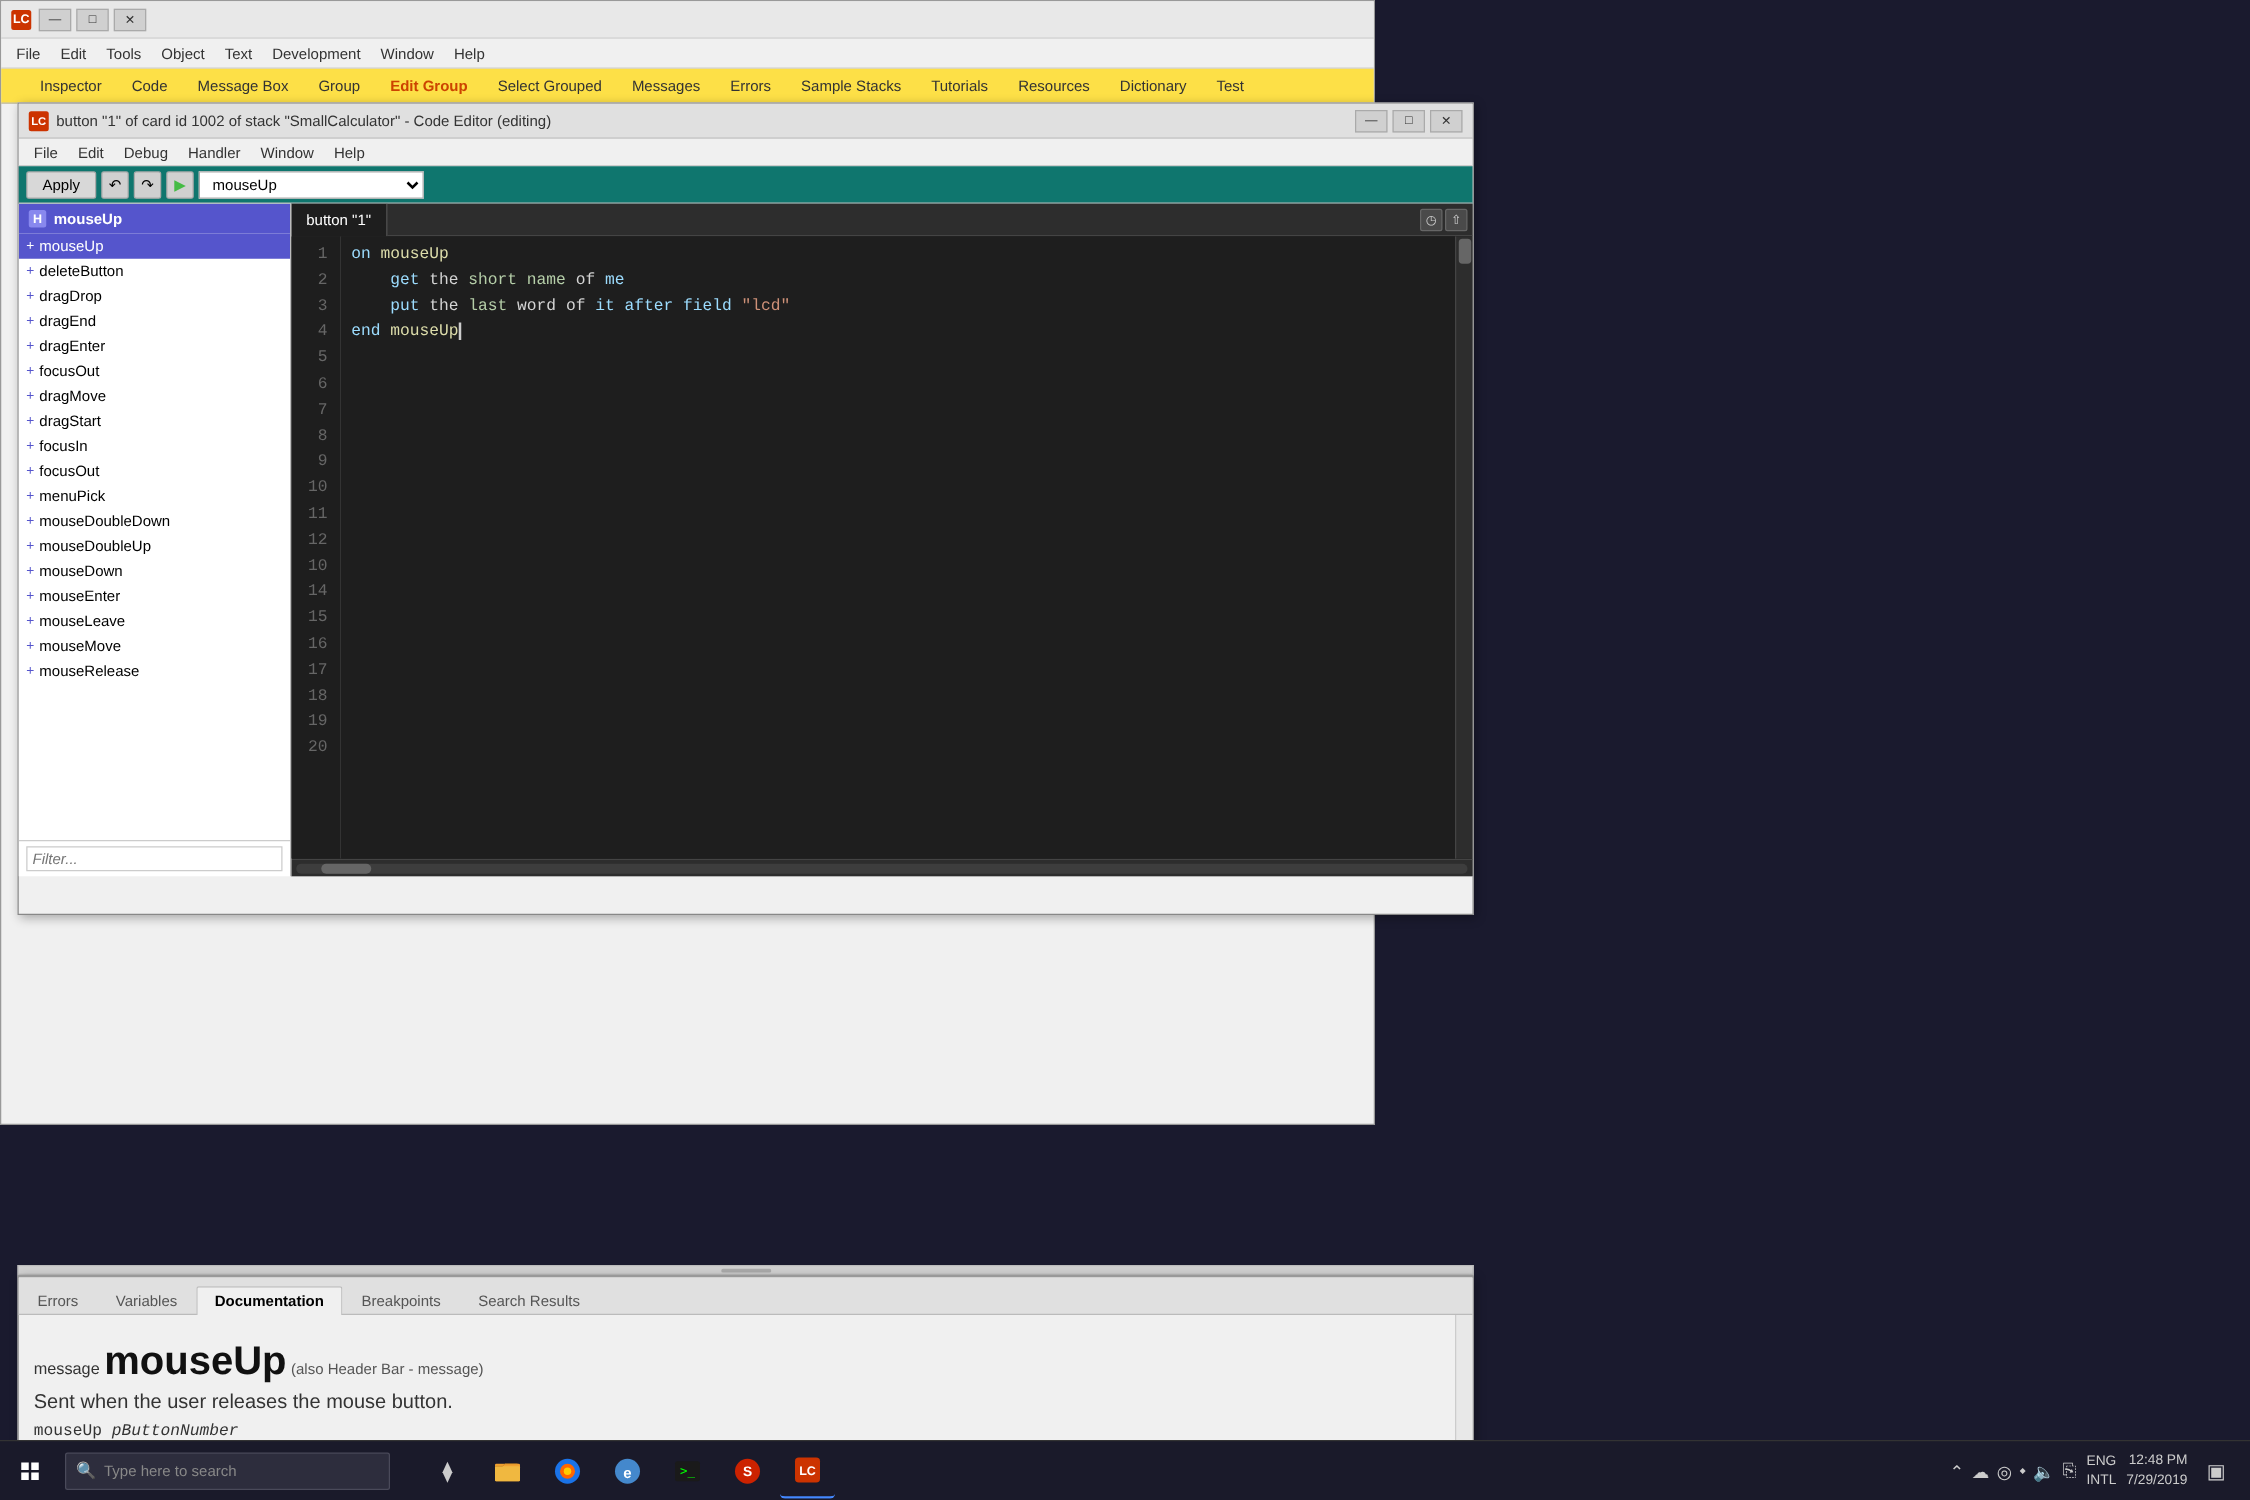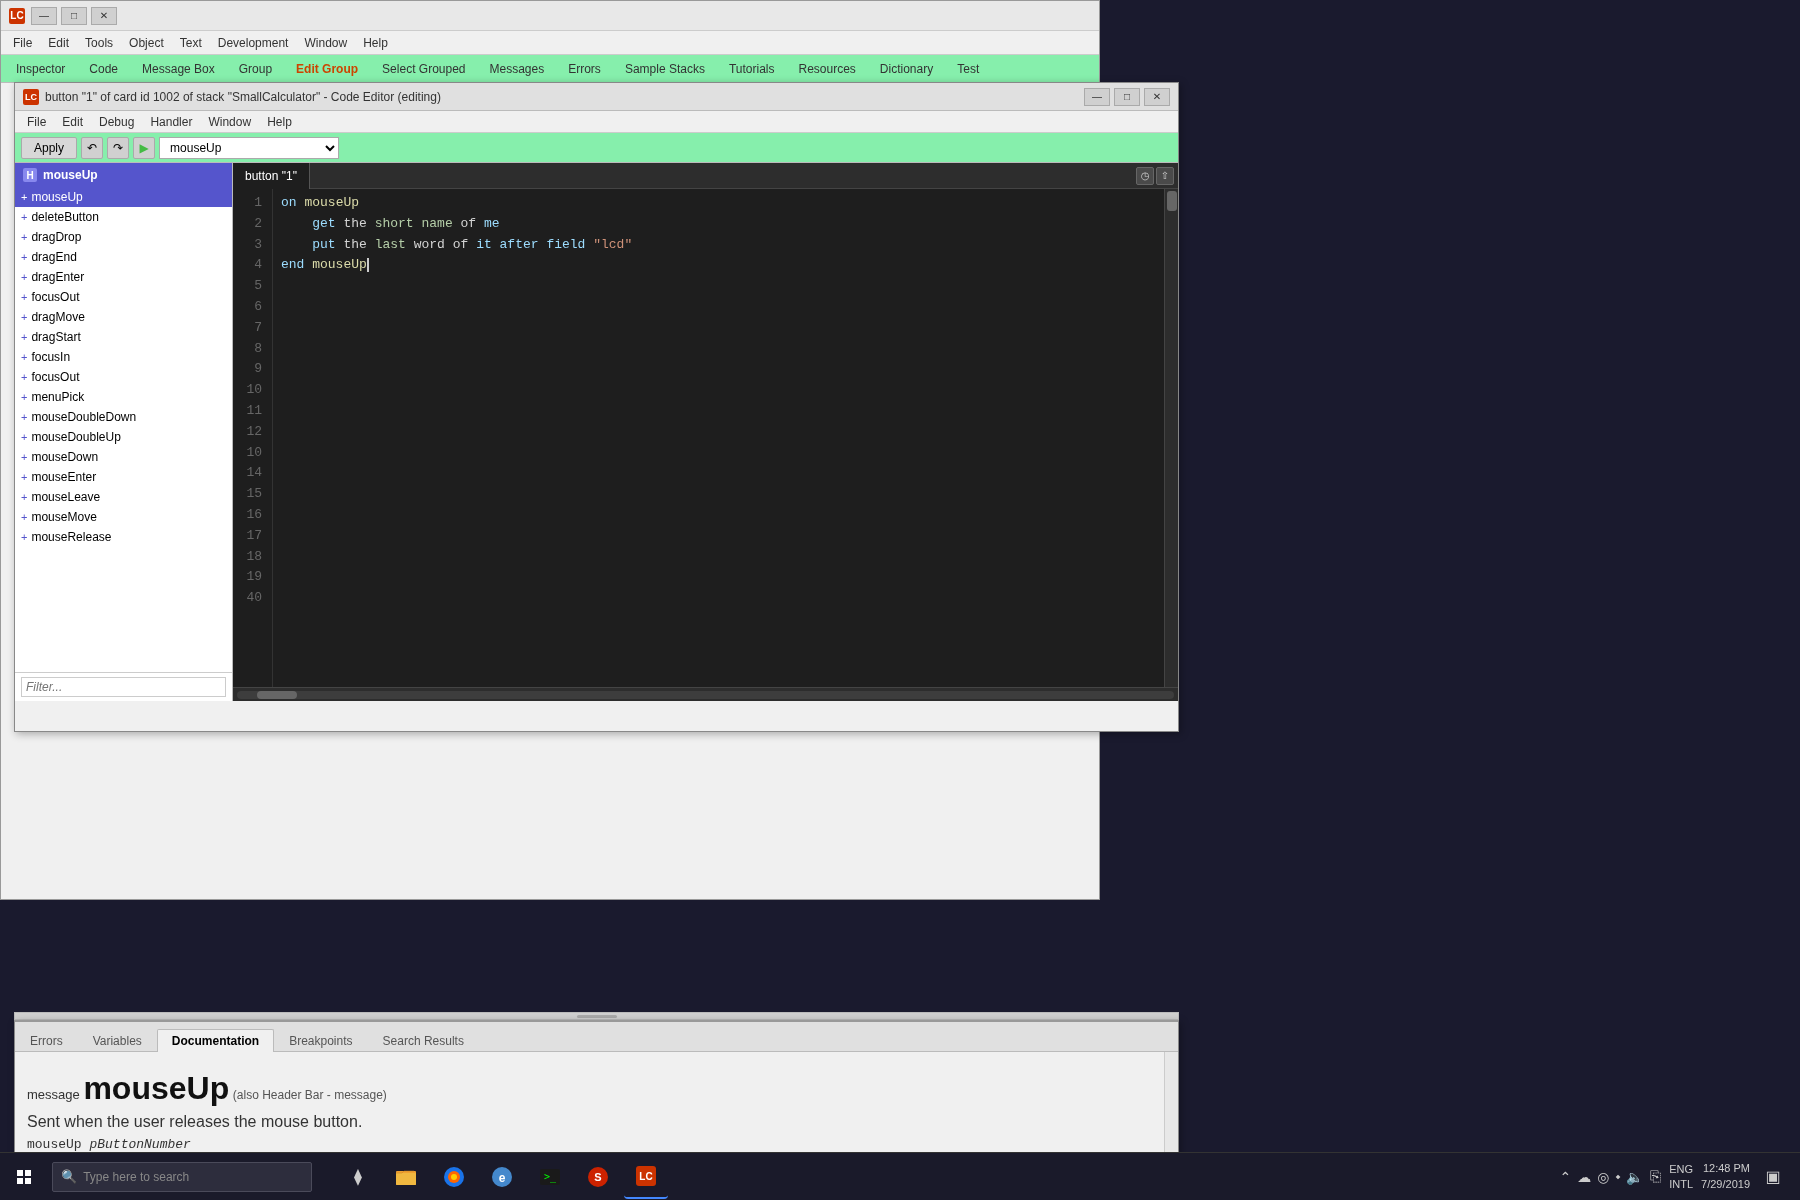--- a/index.html
+++ b/index.html
@@ -90,25 +90,25 @@
       font-size: 12px;
       color: #333;
       cursor: pointer;
       height: 24px;
       display: flex;
       align-items: center;
     }
 
     
     .nav-bar {
-      background: #86efac;
+      background: #fde047;
       height: 28px;
       display: flex;
       align-items: center;
-      padding: 0 4px;
+      padding: 0 20px;
       border-bottom: 1px solid #bbb;
       gap: 2px;
     }
     .nav-btn {
       padding: 2px 10px;
       font-size: 12px;
       color: #333;
       cursor: pointer;
       height: 24px;
       display: flex;
@@ -169,21 +169,21 @@
       background: #f0f0f0;
       height: 22px;
       display: flex;
       align-items: center;
       padding: 0 4px;
       border-bottom: 1px solid #ccc;
     }
 
     
     .editor-toolbar {
-      background: #86efac;
+      background: #0f766e;
       height: 30px;
       display: flex;
       align-items: center;
       padding: 0 6px;
       border-bottom: 1px solid #bbb;
       gap: 4px;
     }
     .apply-btn {
       padding: 3px 12px;
       background: #d8d8d8;
@@ -865,21 +865,21 @@
               <div>10</div>
             <div>11</div>
               <div>12</div>
               <div>10</div>
               <div>14</div>
               <div>15</div>
             <div>16</div>
               <div>17</div>
               <div>18</div>
               <div>19</div>
-              <div>40</div>
+              <div>20</div>
           </div>
           <div class="code-text"><span class="kw-cyan">on</span> <span class="kw-yellow">mouseUp</span>
     <span class="kw-cyan">get</span> <span class="kw-white">the</span> <span class="kw-lime">short</span> <span class="kw-lime">name</span> <span class="kw-white">of</span> <span class="kw-cyan">me</span>
     <span class="kw-cyan">put</span> <span class="kw-white">the</span> <span class="kw-lime">last</span> <span class="kw-white">word</span> <span class="kw-white">of</span> <span class="kw-cyan">it</span> <span class="kw-cyan">after</span> <span class="kw-cyan">field</span> <span class="kw-orange">"lcd"</span>
 <span class="kw-cyan">end</span> <span class="kw-yellow">mouseUp</span><span class="cursor"></span></div>
           <div class="code-scroll-right">
             <div class="code-scroll-right-thumb"></div>
           </div>
         </div>
 

